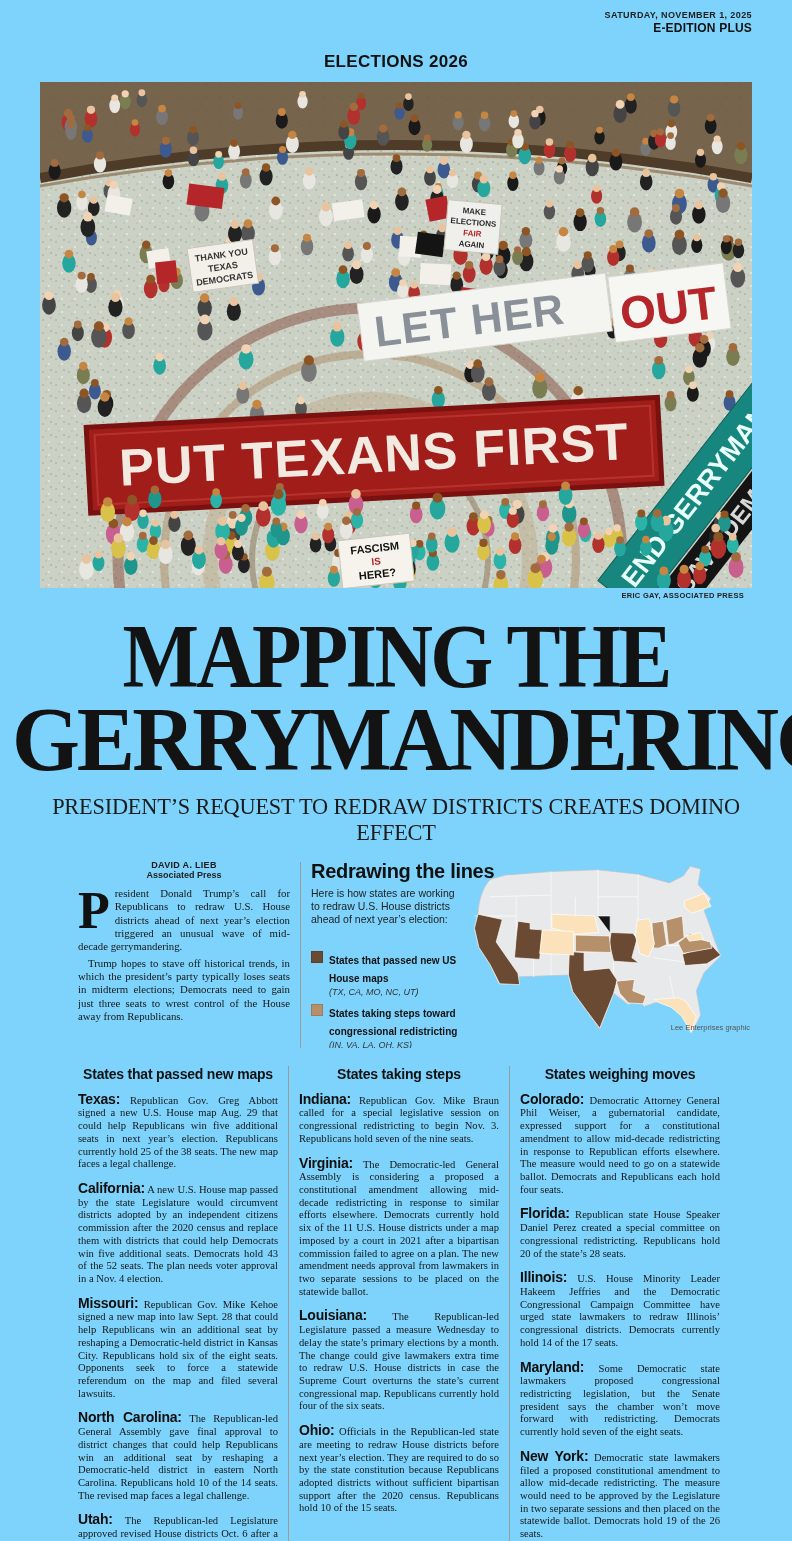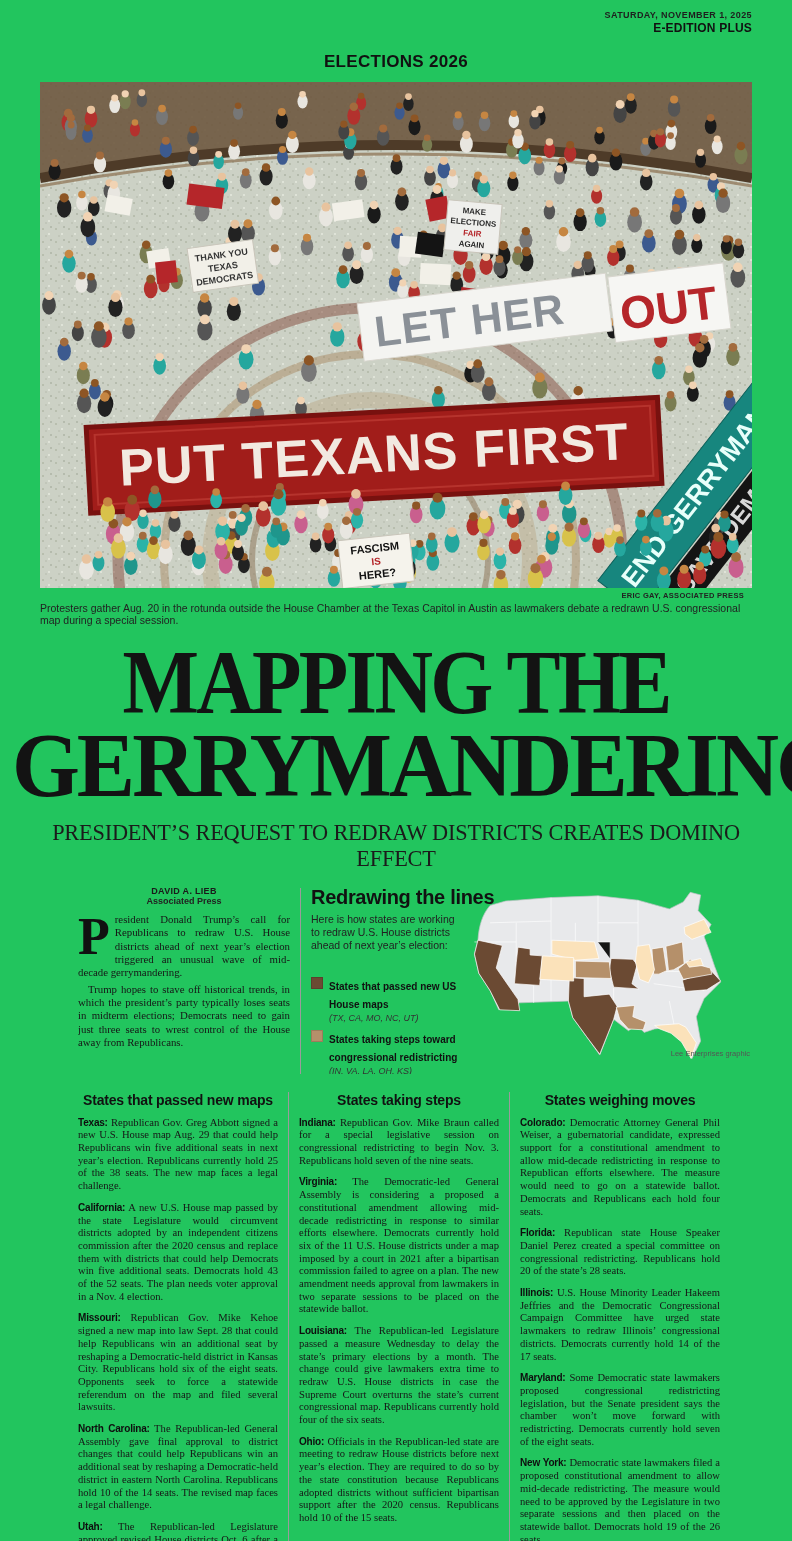--- a/index.html
+++ b/index.html
@@ -1,16 +1,16 @@
 <!DOCTYPE html>
 <html><head>
 <meta charset="utf-8">
 <style>
   html,body{margin:0;padding:0;background:#fff;}
-  .page{position:relative;width:792px;height:1541px;background:#22c55e;overflow:hidden;
+  .page{position:relative;width:792px;height:1541px;background:#7dd3fc;overflow:hidden;
         font-family:"Liberation Sans",sans-serif;color:#1a1a1a;}
   
   .masthead{padding:10px 40px 0;text-align:right;}
   .masthead .date{font-size:9px;font-weight:bold;letter-spacing:.4px;color:#1e1e1e;}
   .masthead .edition{font-size:12px;font-weight:bold;letter-spacing:.2px;margin-top:1px;color:#111;}
   
   .section-banner{text-align:center;font-size:17px;font-weight:bold;letter-spacing:.3px;margin-top:17px;color:#111;}
   
   .photo-wrap{margin:10px 40px 0;width:712px;height:506px;overflow:hidden;background:#ccd1c5;}
   .photo-credit{margin:3px 48px 0;text-align:right;font-size:7.5px;font-weight:bold;letter-spacing:.3px;color:#222;}
@@ -40,21 +40,21 @@
   .swatch{width:10px;height:10px;flex:none;margin:1px 6px 0 0;border:1px solid #00000022;}
   .legend-label{font-size:10px;font-weight:bold;line-height:1.2;color:#111;}
   .legend-states{font-size:9px;font-style:italic;color:#333;margin-top:1px;}
   .usmap{position:absolute;top:2px;right:0;}
   .graphic-credit{position:absolute;right:2px;bottom:16px;font-size:7.5px;color:#555;}
   
   .body-bottom{display:flex;margin:16px 72px 0 78px;height:482px;overflow:hidden;}
   .col{flex:1;overflow:hidden;}
   .col-header{text-align:center;font-size:14px;font-weight:bold;letter-spacing:-.2px;margin:2px 0 9px;color:#111;}
   .item{font-family:"Liberation Serif",serif;font-size:10.6px;line-height:1.2;text-align:justify;color:#161616;margin-bottom:9px;}
-  .item b{font-family:"Liberation Sans",sans-serif;font-size:10px;letter-spacing:-.2px;color:#0e0e0e;}
+  .item b{font-family:"Liberation Sans",sans-serif;font-size:14px;letter-spacing:-.2px;color:#0e0e0e;}
 </style>
 </head>
 <body>
 
 <div class="page">
 
   <div class="masthead">
     <div class="date">SATURDAY, NOVEMBER 1, 2025</div>
     <div class="edition">E-EDITION PLUS</div>
   </div>
@@ -741,21 +741,20 @@
       <g transform="rotate(-6 335 478)">
         <rect x="300" y="455" width="72" height="48" fill="#f5f3ec" stroke="#c9c5ba"></rect>
         <text x="336" y="470" text-anchor="middle" font-family="Liberation Sans,sans-serif" font-size="11" font-weight="bold" fill="#111">FASCISM</text>
         <text x="336" y="483" text-anchor="middle" font-family="Liberation Sans,sans-serif" font-size="10" font-weight="bold" fill="#b5262a">IS</text>
         <text x="336" y="496" text-anchor="middle" font-family="Liberation Sans,sans-serif" font-size="11" font-weight="bold" fill="#111">HERE?</text>
       </g>
     </svg>
   </div>
 
   <div class="photo-credit">ERIC GAY, ASSOCIATED PRESS</div>
-  <div class="photo-caption">Protesters gather Aug. 20 in the rotunda outside the House Chamber at the Texas Capitol in Austin as lawmakers debate a redrawn U.S. congressional map during a special session.</div>
 
   <div class="headline">
     <span class="hl hl1">MAPPING THE</span>
     <span class="hl hl2">GERRYMANDERING</span>
   </div>
   <div class="deck">PRESIDENT’S REQUEST TO REDRAW DISTRICTS CREATES DOMINO EFFECT</div>
 
   <div class="body-top">
     <div class="article-col">
       <div class="byline">

